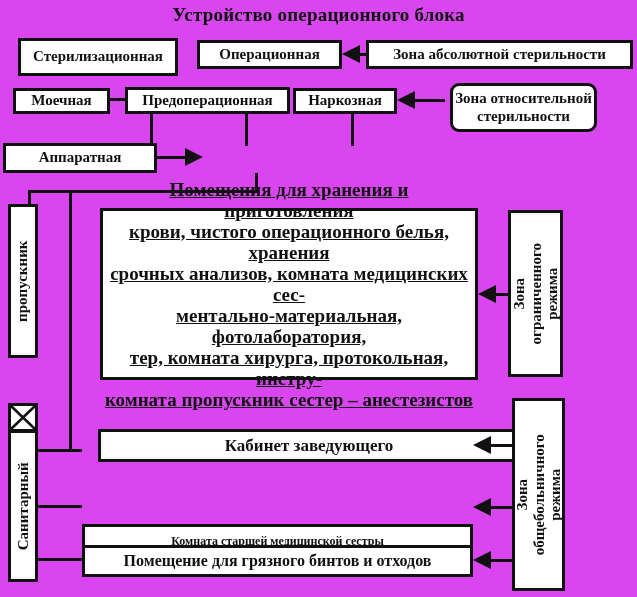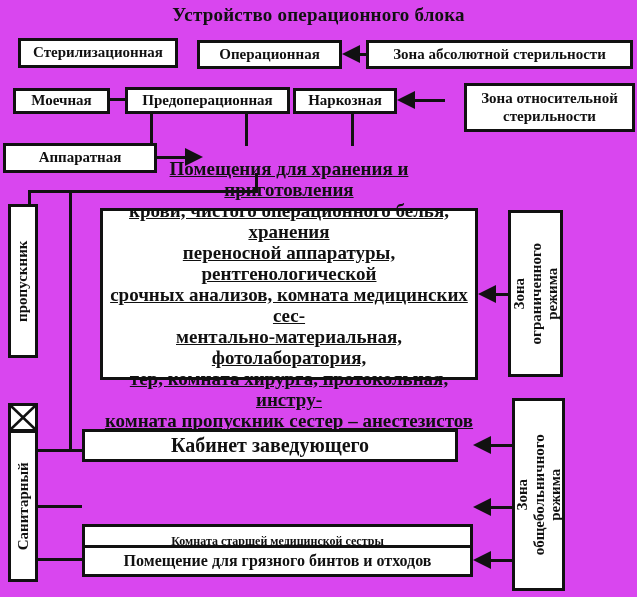--- a/index.html
+++ b/index.html
@@ -50,32 +50,32 @@
   .bigbox{flex-direction:column;font-size:19px;line-height:21px;text-decoration:underline;}
   .xsq{position:absolute;}
 </style>
 </head>
 <body>
 
 <div id="diagram">
 
   <div class="title">Устройство операционного блока</div>
 
-  <div class="box" style="left:18px;top:38px;width:160px;height:30px;">Стерилизационная</div>
+  <div class="box" style="left:18px;top:38px;width:160px;height:38px;">Стерилизационная</div>
   <div class="box" style="left:197px;top:40px;width:145px;height:29px;">Операционная</div>
   <div class="box" style="left:366px;top:40px;width:267px;height:29px;">Зона абсолютной стерильности</div>
 
   <div class="ln" style="left:352px;top:53px;width:14px;height:3px;"></div>
   <div class="ah-l" style="left:342px;top:45px;"></div>
 
   <div class="box" style="left:13px;top:88px;width:97px;height:26px;">Моечная</div>
   <div class="ln" style="left:110px;top:98px;width:15px;height:3px;"></div>
   <div class="box" style="left:125px;top:87px;width:165px;height:27px;">Предоперационная</div>
   <div class="box" style="left:293px;top:88px;width:104px;height:26px;">Наркозная</div>
-  <div class="box" style="left:464px;top:83px;width:171px;height:49px;">Зона относительной стерильности</div>
+  <div class="box" style="left:450px;top:83px;width:147px;height:49px;border-radius:9px;">Зона относительной стерильности</div>
 
   <div class="ln" style="left:412px;top:99px;width:33px;height:3px;"></div>
   <div class="ah-l" style="left:397px;top:91px;"></div>
 
   <div class="ln" style="left:150px;top:114px;width:3px;height:30px;"></div>
   <div class="ln" style="left:245px;top:114px;width:3px;height:32px;"></div>
   <div class="ln" style="left:351px;top:114px;width:3px;height:32px;"></div>
 
   <div class="box" style="left:3px;top:143px;width:154px;height:30px;">Аппаратная</div>
 
@@ -87,21 +87,20 @@
   <div class="ln" style="left:28px;top:190px;width:3px;height:16px;"></div>
   <div class="ln" style="left:69px;top:190px;width:3px;height:262px;"></div>
 
   <div class="vbox" style="left:8px;top:204px;width:30px;height:154px;">
     <div class="vtext">пропускник</div>
   </div>
 
   <div class="box bigbox" style="left:100px;top:208px;width:378px;height:172px;">
     <div>Помещения для хранения и приготовления</div>
     <div>крови, чистого операционного белья, хранения</div>
-    <div>переносной аппаратуры, рентгенологической</div>
     <div>срочных анализов, комната медицинских сес-</div>
     <div>ментально-материальная, фотолаборатория,</div>
     <div>тер, комната хирурга, протокольная, инстру-</div>
     <div>комната пропускник сестер – анестезистов</div>
   </div>
 
   <div class="vbox" style="left:508px;top:210px;width:55px;height:167px;">
     <div class="vtext wrap" style="width:160px;">Зона ограниченного режима</div>
   </div>
 
@@ -114,21 +113,21 @@
     <line x1="28" y1="2" x2="2" y2="27" stroke="#111111" stroke-width="2.5"></line>
   </svg>
   <div class="vbox" style="left:8px;top:430px;width:30px;height:152px;">
     <div class="vtext">Санитарный</div>
   </div>
 
   <div class="ln" style="left:38px;top:449px;width:44px;height:3px;"></div>
   <div class="ln" style="left:38px;top:505px;width:44px;height:3px;"></div>
   <div class="ln" style="left:38px;top:558px;width:44px;height:3px;"></div>
 
-  <div class="box" style="left:82px;top:429px;width:376px;height:33px;font-size:20px;">Кабинет заведующего</div>
+  <div class="box" style="left:98px;top:429px;width:422px;height:33px;font-size:17px;">Кабинет заведующего</div>
   <div class="box" style="left:82px;top:492px;width:391px;height:36px;font-size:12px;margin-top:32px;">Комната старшей медицинской сестры</div>
   <div class="box" style="left:82px;top:545px;width:391px;height:32px;font-size:16px;">Помещение для грязного бинтов и отходов</div>
 
   <div class="vbox" style="left:512px;top:398px;width:53px;height:193px;">
     <div class="vtext wrap" style="width:185px;">Зона общебольничного режима</div>
   </div>
 
   <div class="ln" style="left:487px;top:444px;width:25px;height:3px;"></div>
   <div class="ah-l" style="left:473px;top:436px;"></div>
   <div class="ln" style="left:487px;top:506px;width:25px;height:3px;"></div>

